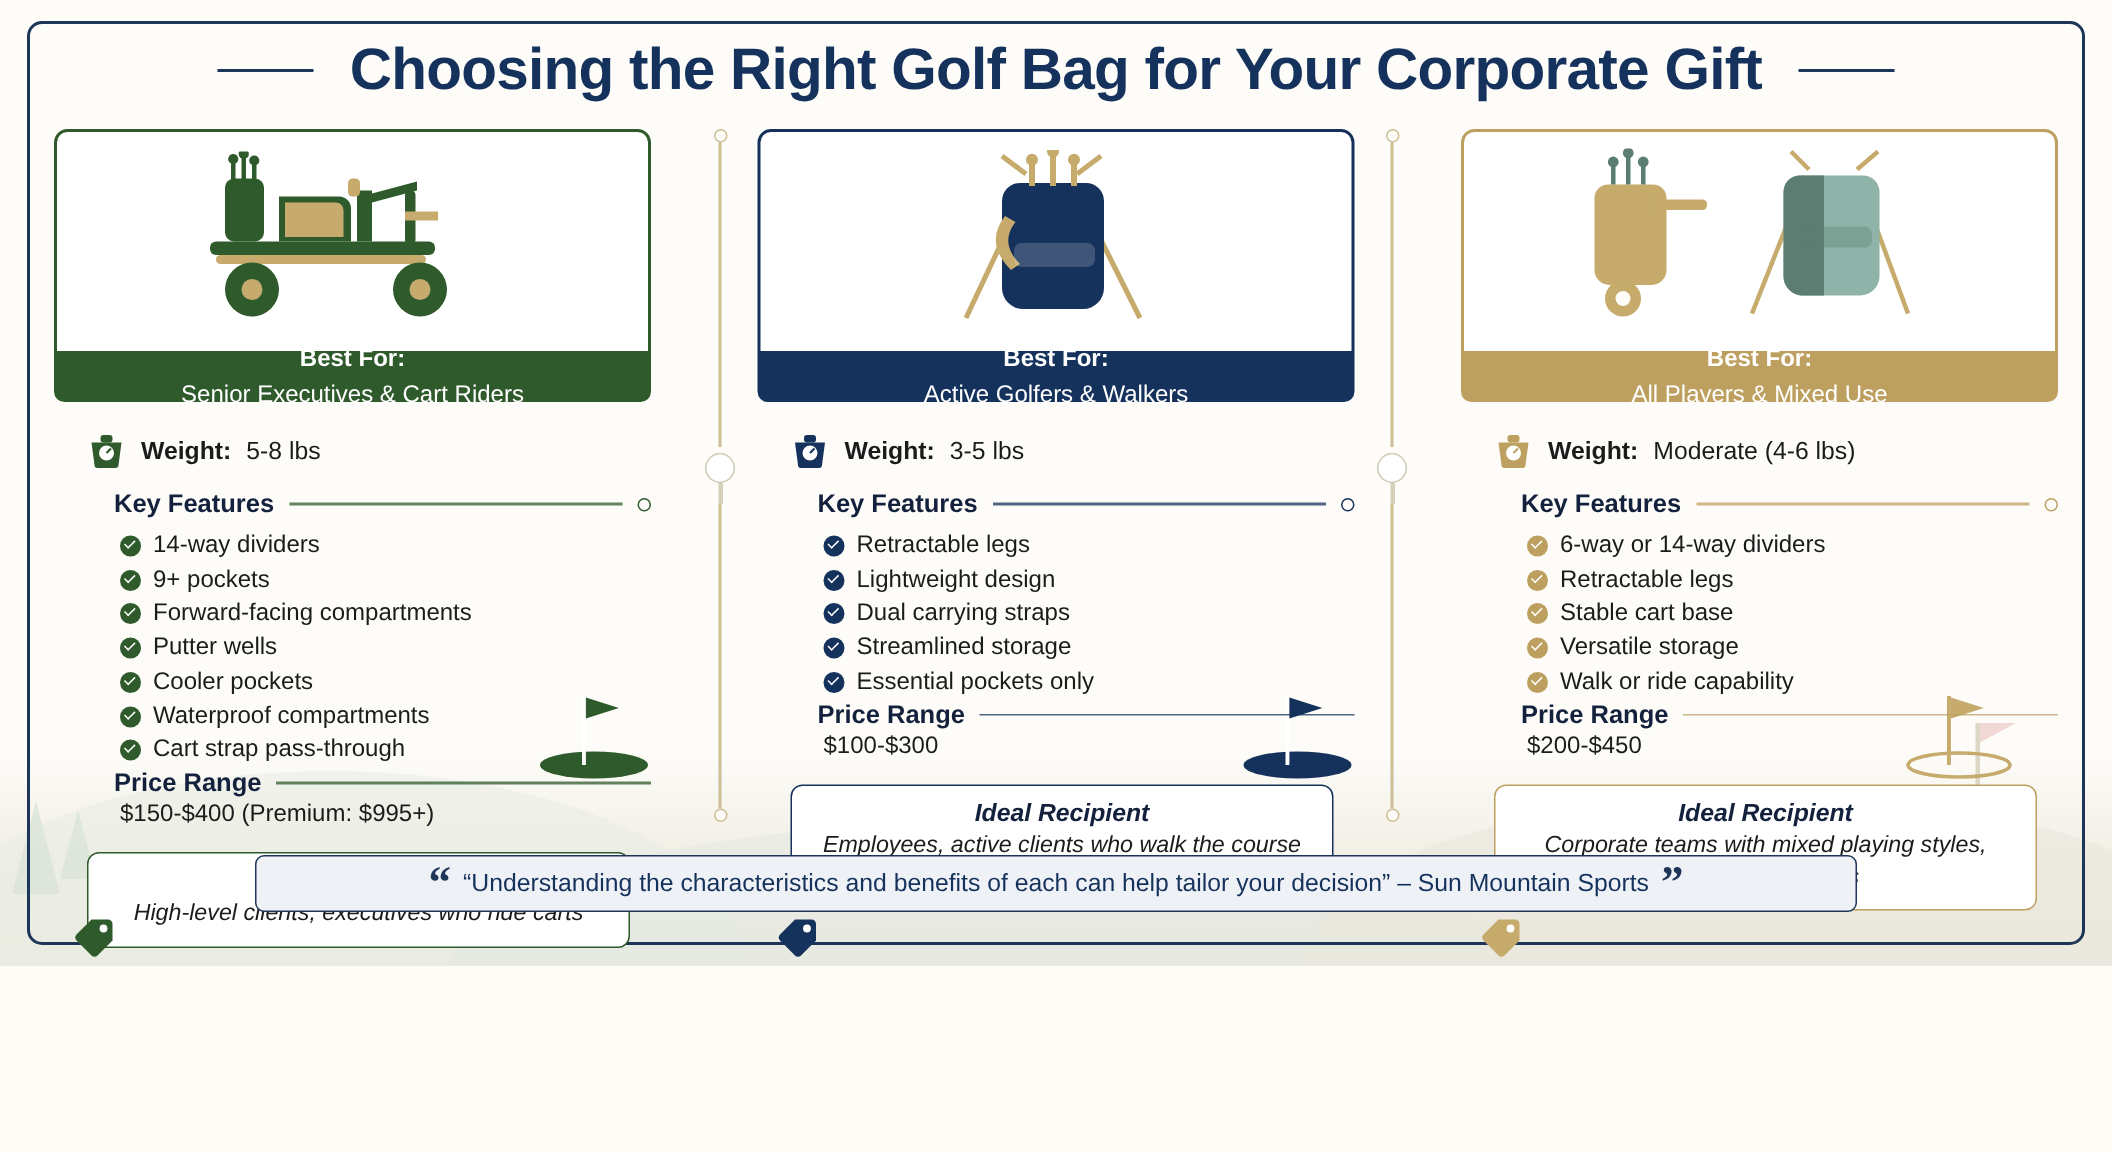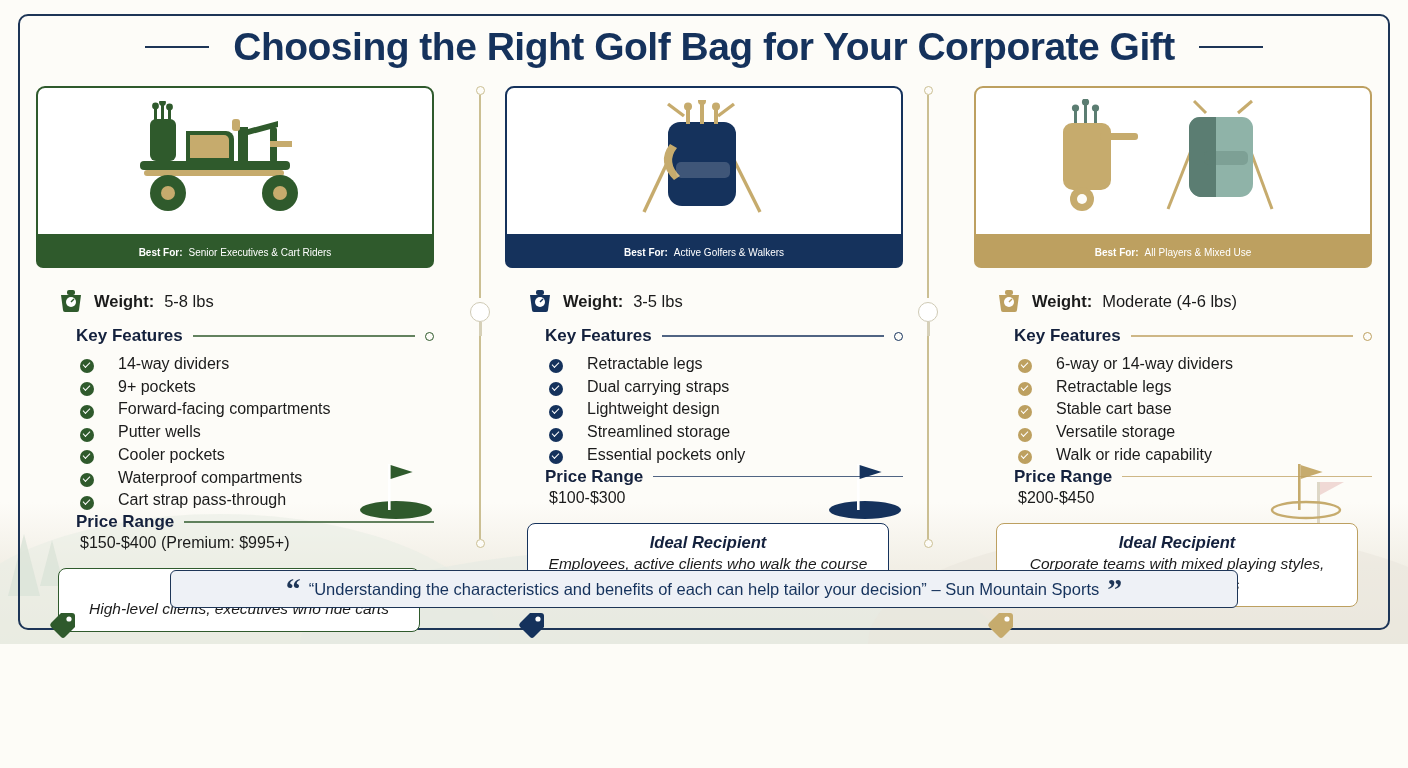--- a/index.html
+++ b/index.html
@@ -68,21 +68,22 @@
 
   .img-card {
     height: 150px; border: 2px solid var(--accent); border-radius: 9px 9px 0 0;
     background: #ffffff; display: flex; align-items: center; justify-content: center;
     overflow: hidden;
   }
   .best-for {
     height: 32px; background: var(--accent); color: #fff;
     border-radius: 0 0 7px 7px;
     display: flex; align-items: center; justify-content: center; gap: 6px;
-    font-size: 10px;
+    font-size: 16px;
+    flex-direction: column;
   }
   .best-for .lbl { font-weight: bold; }
 
   .weight-row {
     display: flex; align-items: center; gap: 10px;
     margin-top: 20px; padding-left: 22px;
     font-size: 16.5px; color: #1b1b1b;
   }
   .weight-row .lbl { font-weight: bold; }
 
@@ -92,21 +93,21 @@
   }
   .section-head .txt { font-size: 17px; font-weight: bold; color: #14213d; white-space: nowrap; }
   .section-head .rule { flex: 1; height: 1.5px; background: var(--accent); opacity: .75; }
   .section-head .dot {
     width: 9px; height: 9px; border-radius: 50%;
     border: 1.6px solid var(--accent); background: #fdfcf8; flex: 0 0 auto;
   }
 
   .feat-list { margin-top: 7px; padding-left: 44px; }
   .feat {
-    display: flex; align-items: center; gap: 24px;
+    display: flex; align-items: flex-start; gap: 8px;
     font-size: 16px; color: #1b1b1b; line-height: 1.42;
   }
   .tick {
     flex: 0 0 auto; width: 14px; height: 14px; margin-top: 4px;
     border-radius: 50%; background: var(--accent);
     position: relative;
   }
   .tick::after {
     content: ""; position: absolute; left: 3.4px; top: 3px;
     width: 6px; height: 3px;
@@ -358,25 +359,25 @@
         <span class="rule"></span>
         <span class="dot"></span>
       </div>
       <div class="feat-list">
         <div class="feat">
             <span class="tick"></span>
             <span>Retractable legs</span>
           </div>
         <div class="feat">
             <span class="tick"></span>
+            <span>Lightweight design</span>
+          </div>
+        <div class="feat">
+            <span class="tick"></span>
             <span>Dual carrying straps</span>
-          </div>
-        <div class="feat">
-            <span class="tick"></span>
-            <span>Lightweight design</span>
           </div>
         <div class="feat">
             <span class="tick"></span>
             <span>Streamlined storage</span>
           </div>
         <div class="feat">
             <span class="tick"></span>
             <span>Essential pockets only</span>
           </div>
       </div>

